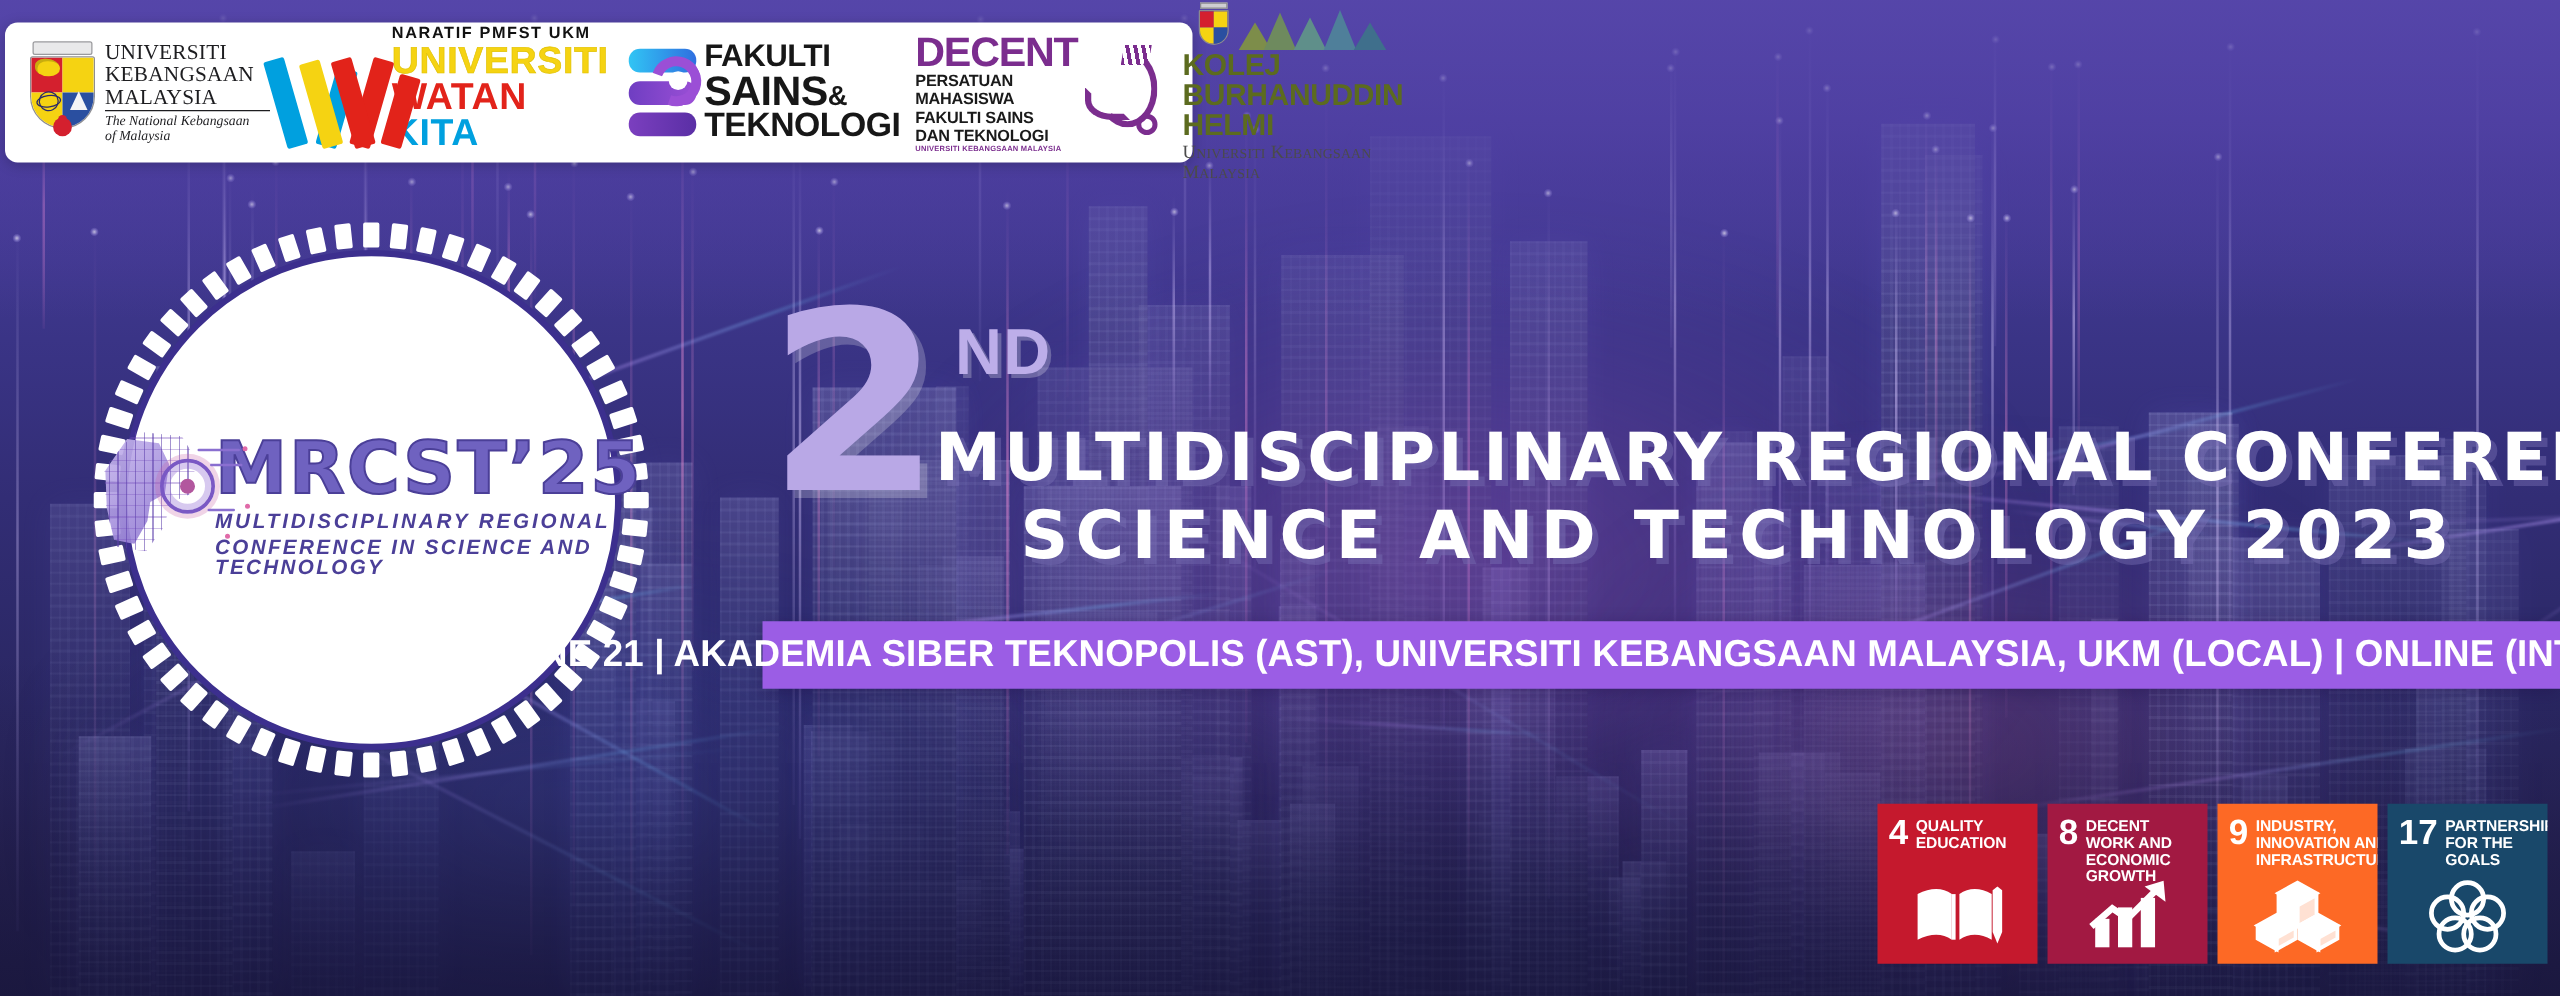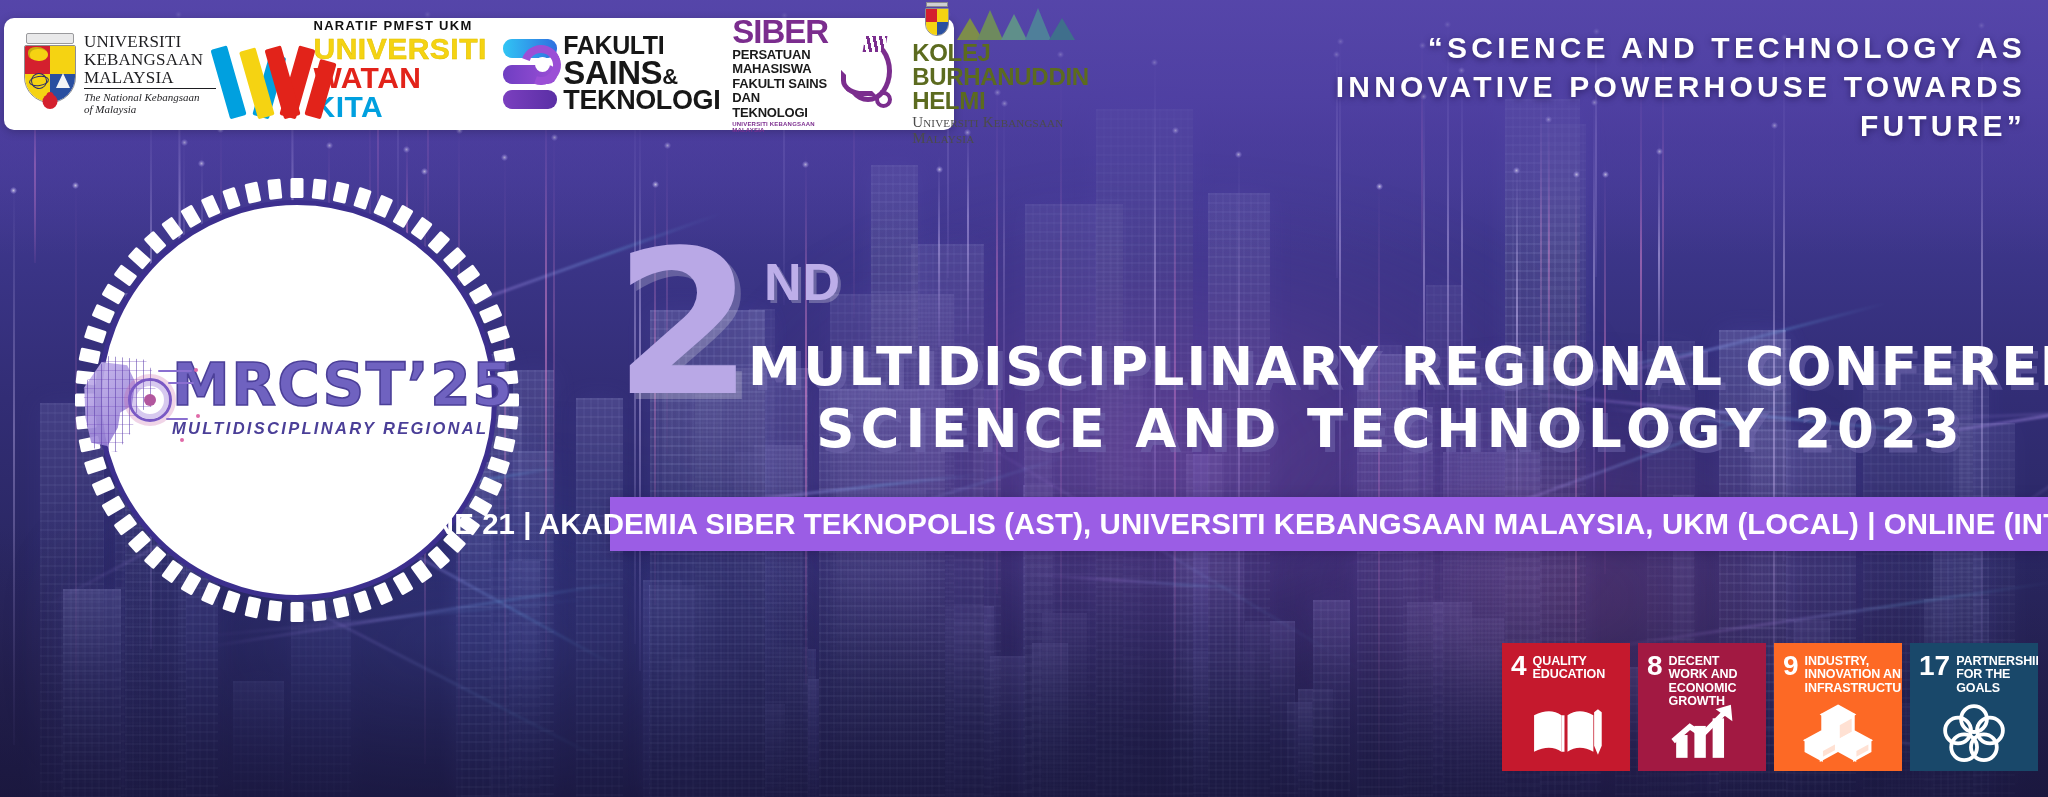--- a/index.html
+++ b/index.html
@@ -703,21 +703,21 @@
         <div class="f1">FAKULTI</div>
         <div class="f2">
           <em style="font-style:normal">SAINS</em><span>&amp;</span>
         </div>
         <div class="f3">TEKNOLOGI</div>
       </div>
     </div>
 
     <div class="logo-cell pmfst">
       <div class="pmfst-words">
-        <div class="p1">SIBER</div>
+        <div class="p1">DECENT</div>
         <div class="p2">PERSATUAN</div>
         <div class="p2">MAHASISWA</div>
         <div class="p2">FAKULTI SAINS</div>
         <div class="p2">DAN TEKNOLOGI</div>
         <div class="p3">UNIVERSITI KEBANGSAAN MALAYSIA</div>
       </div>
       <div class="pmfst-mark">
         <div class="arc"></div>
         <div class="lines"></div>
         <div class="leaf"></div>
@@ -742,21 +742,20 @@
             <i class="m3"></i>
             <i class="m4"></i>
             <i class="m5"></i>
         </div>
       </div>
       <div class="kolej-name">KOLEJ BURHANUDDIN HELMI</div>
       <div class="kolej-sub">Universiti Kebangsaan Malaysia</div>
     </div>
   </div>
 
-  <div class="tagline">“SCIENCE AND TECHNOLOGY AS INNOVATIVE POWERHOUSE TOWARDS FUTURE”</div>
 
   <div class="emblem-wrap">
     <div class="emblem-dashes" id="emblem-dashes">
         <i style="transform: translate(-50%, 0px) rotate(0deg) translateY(-222px);"></i>
         <i style="transform: translate(-50%, 0px) rotate(6deg) translateY(-222px);"></i>
         <i style="transform: translate(-50%, 0px) rotate(12deg) translateY(-222px);"></i>
         <i style="transform: translate(-50%, 0px) rotate(18deg) translateY(-222px);"></i>
         <i style="transform: translate(-50%, 0px) rotate(24deg) translateY(-222px);"></i>
         <i style="transform: translate(-50%, 0px) rotate(30deg) translateY(-222px);"></i>
         <i style="transform: translate(-50%, 0px) rotate(36deg) translateY(-222px);"></i>
@@ -823,20 +822,21 @@
           <div class="ai-trace" style="right:-28px; top:14px;"></div>
           <div class="ai-trace" style="right:-30px; top:26px; width:26px;"></div>
           <div class="ai-trace" style="right:-24px; top:62px; width:22px;"></div>
           <div class="ai-dot" style="right:-34px; top:12px;"></div>
           <div class="ai-dot" style="right:-36px; top:58px;"></div>
           <div class="ai-dot" style="right:-20px; top:82px;"></div>
         </div>
         <div class="emblem-text">
           <div class="emblem-title">MRCST’25</div>
           <div class="emblem-sub1">MULTIDISCIPLINARY REGIONAL</div>
+          <div class="emblem-sub2">CONFERENCE IN SCIENCE AND TECHNOLOGY</div>
         </div>
       </div>
     </div>
   </div>
 
   <div class="title-block">
     <div class="ordinal">2</div>
     <div class="ordinal-suffix">ND</div>
     <div class="title-lines">
       <div class="t1">MULTIDISCIPLINARY REGIONAL CONFERENCE IN</div>

